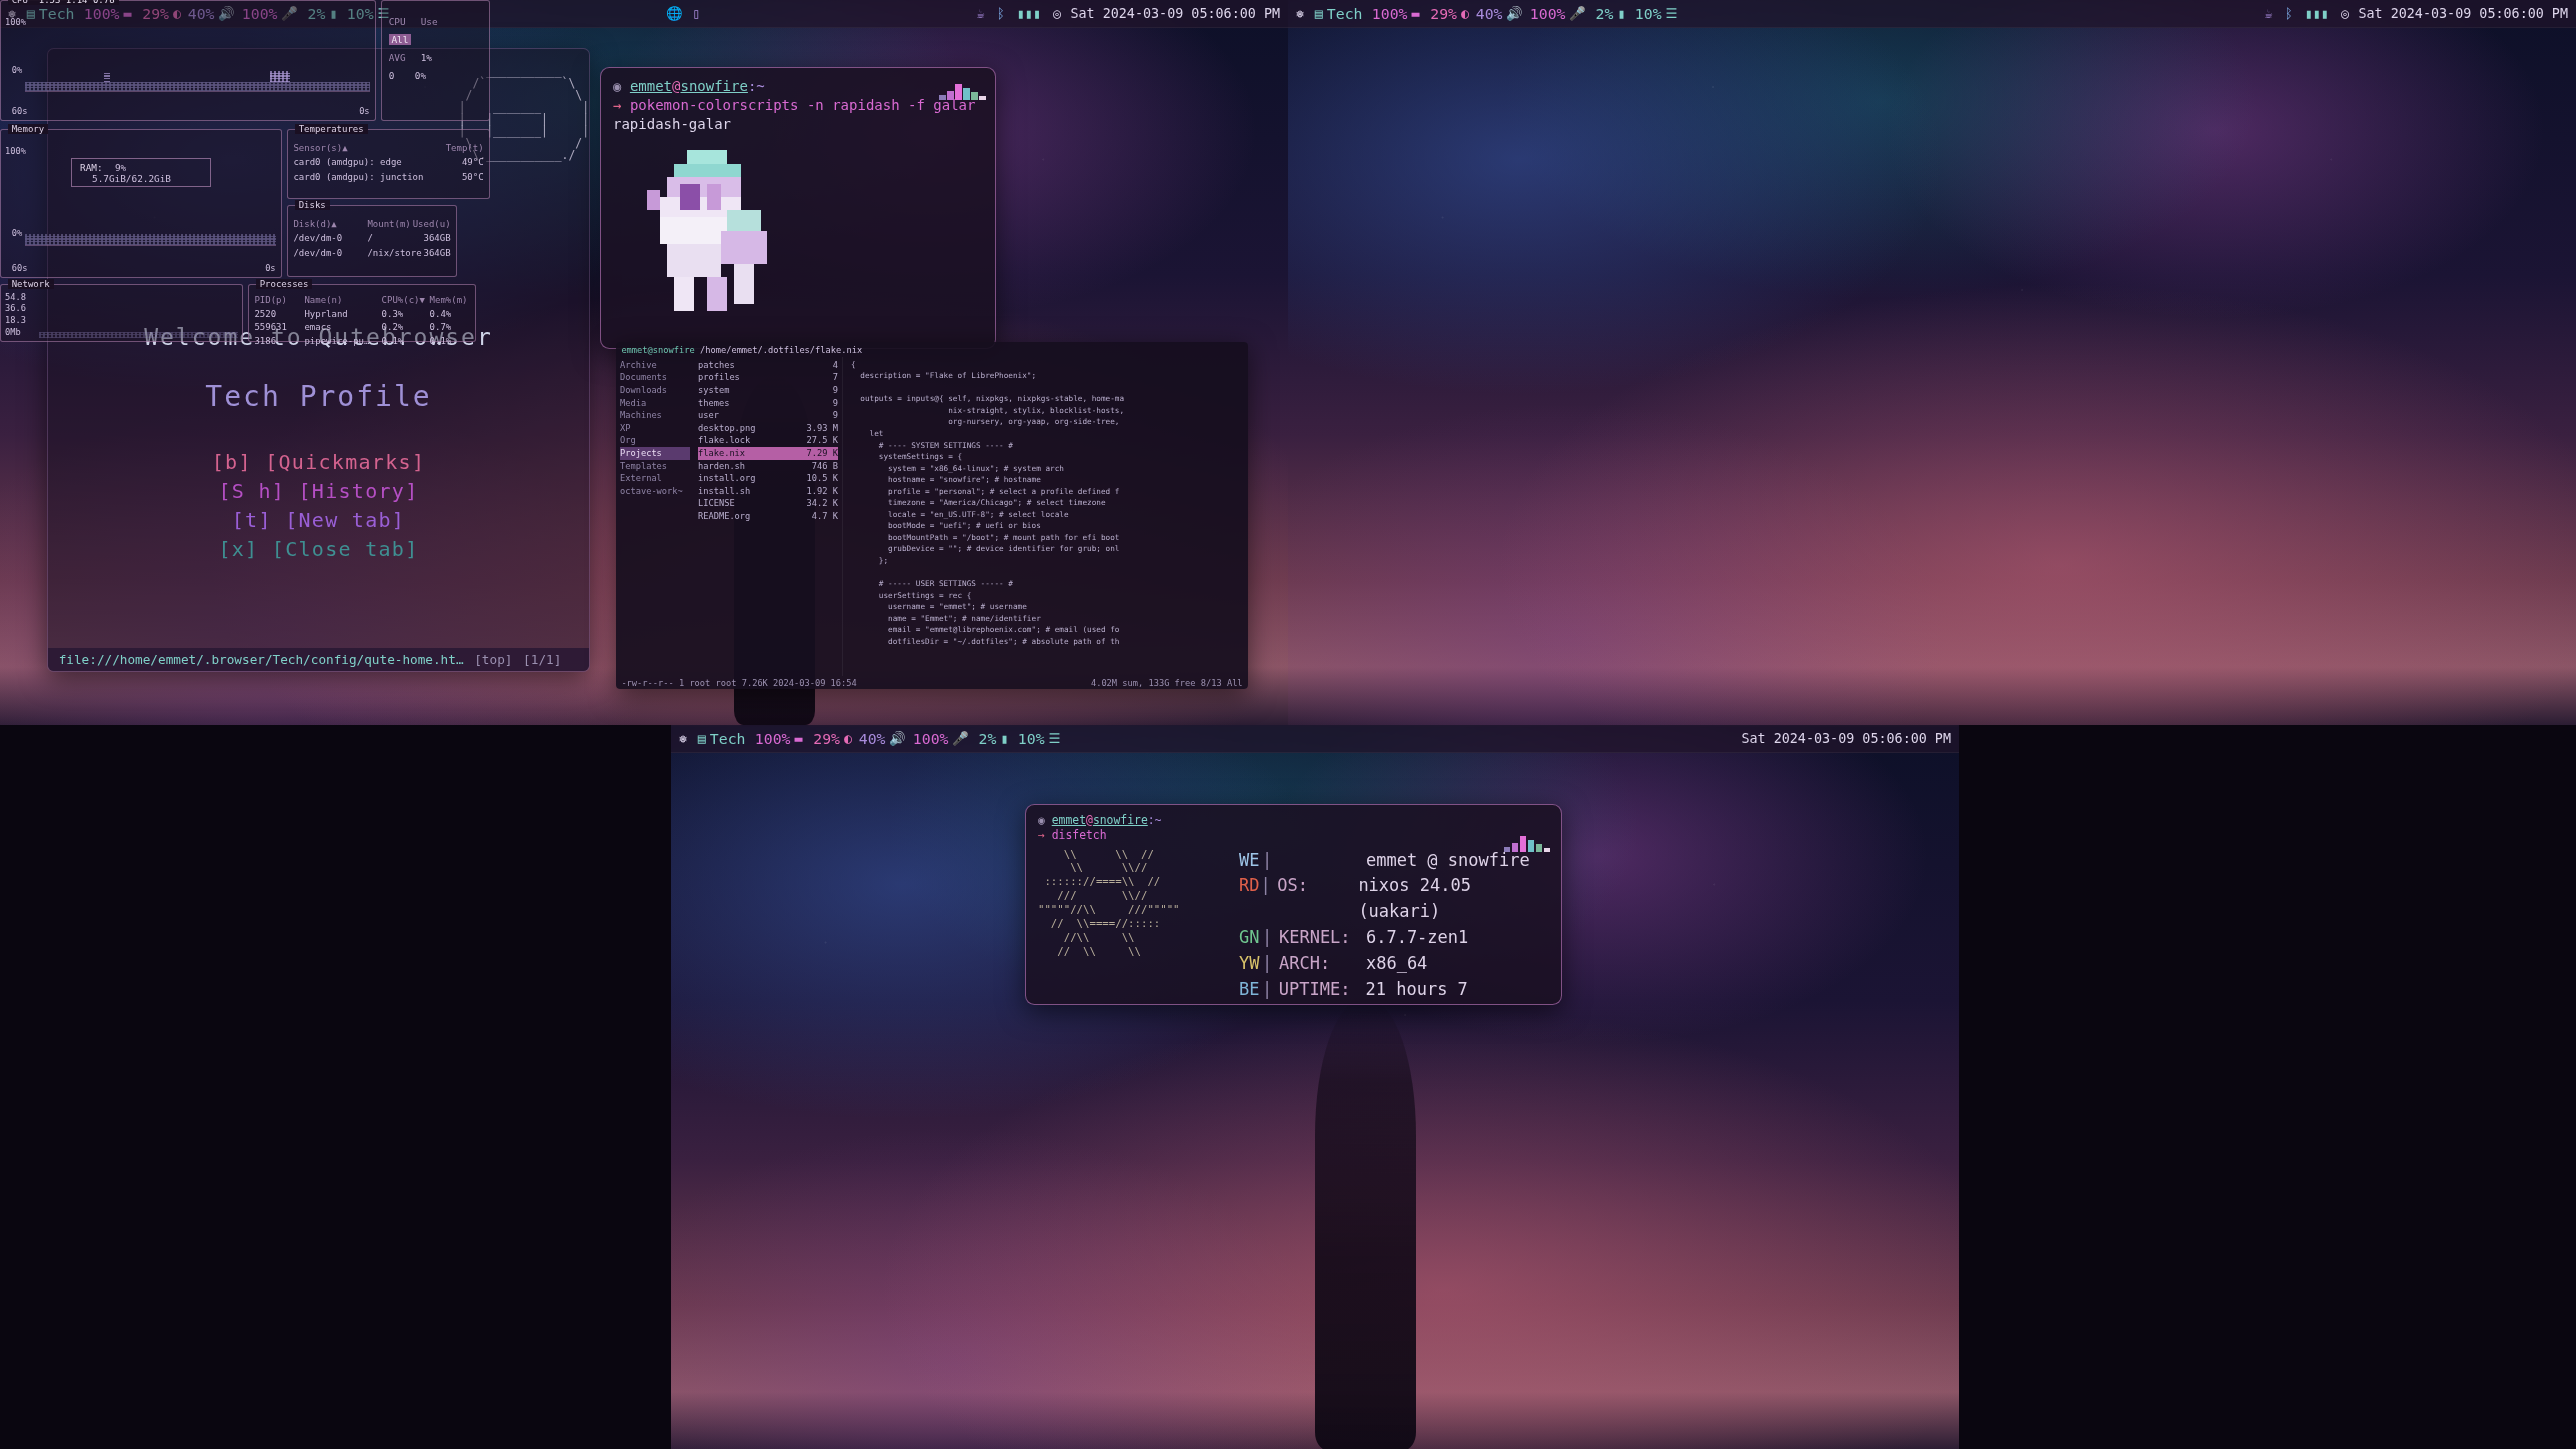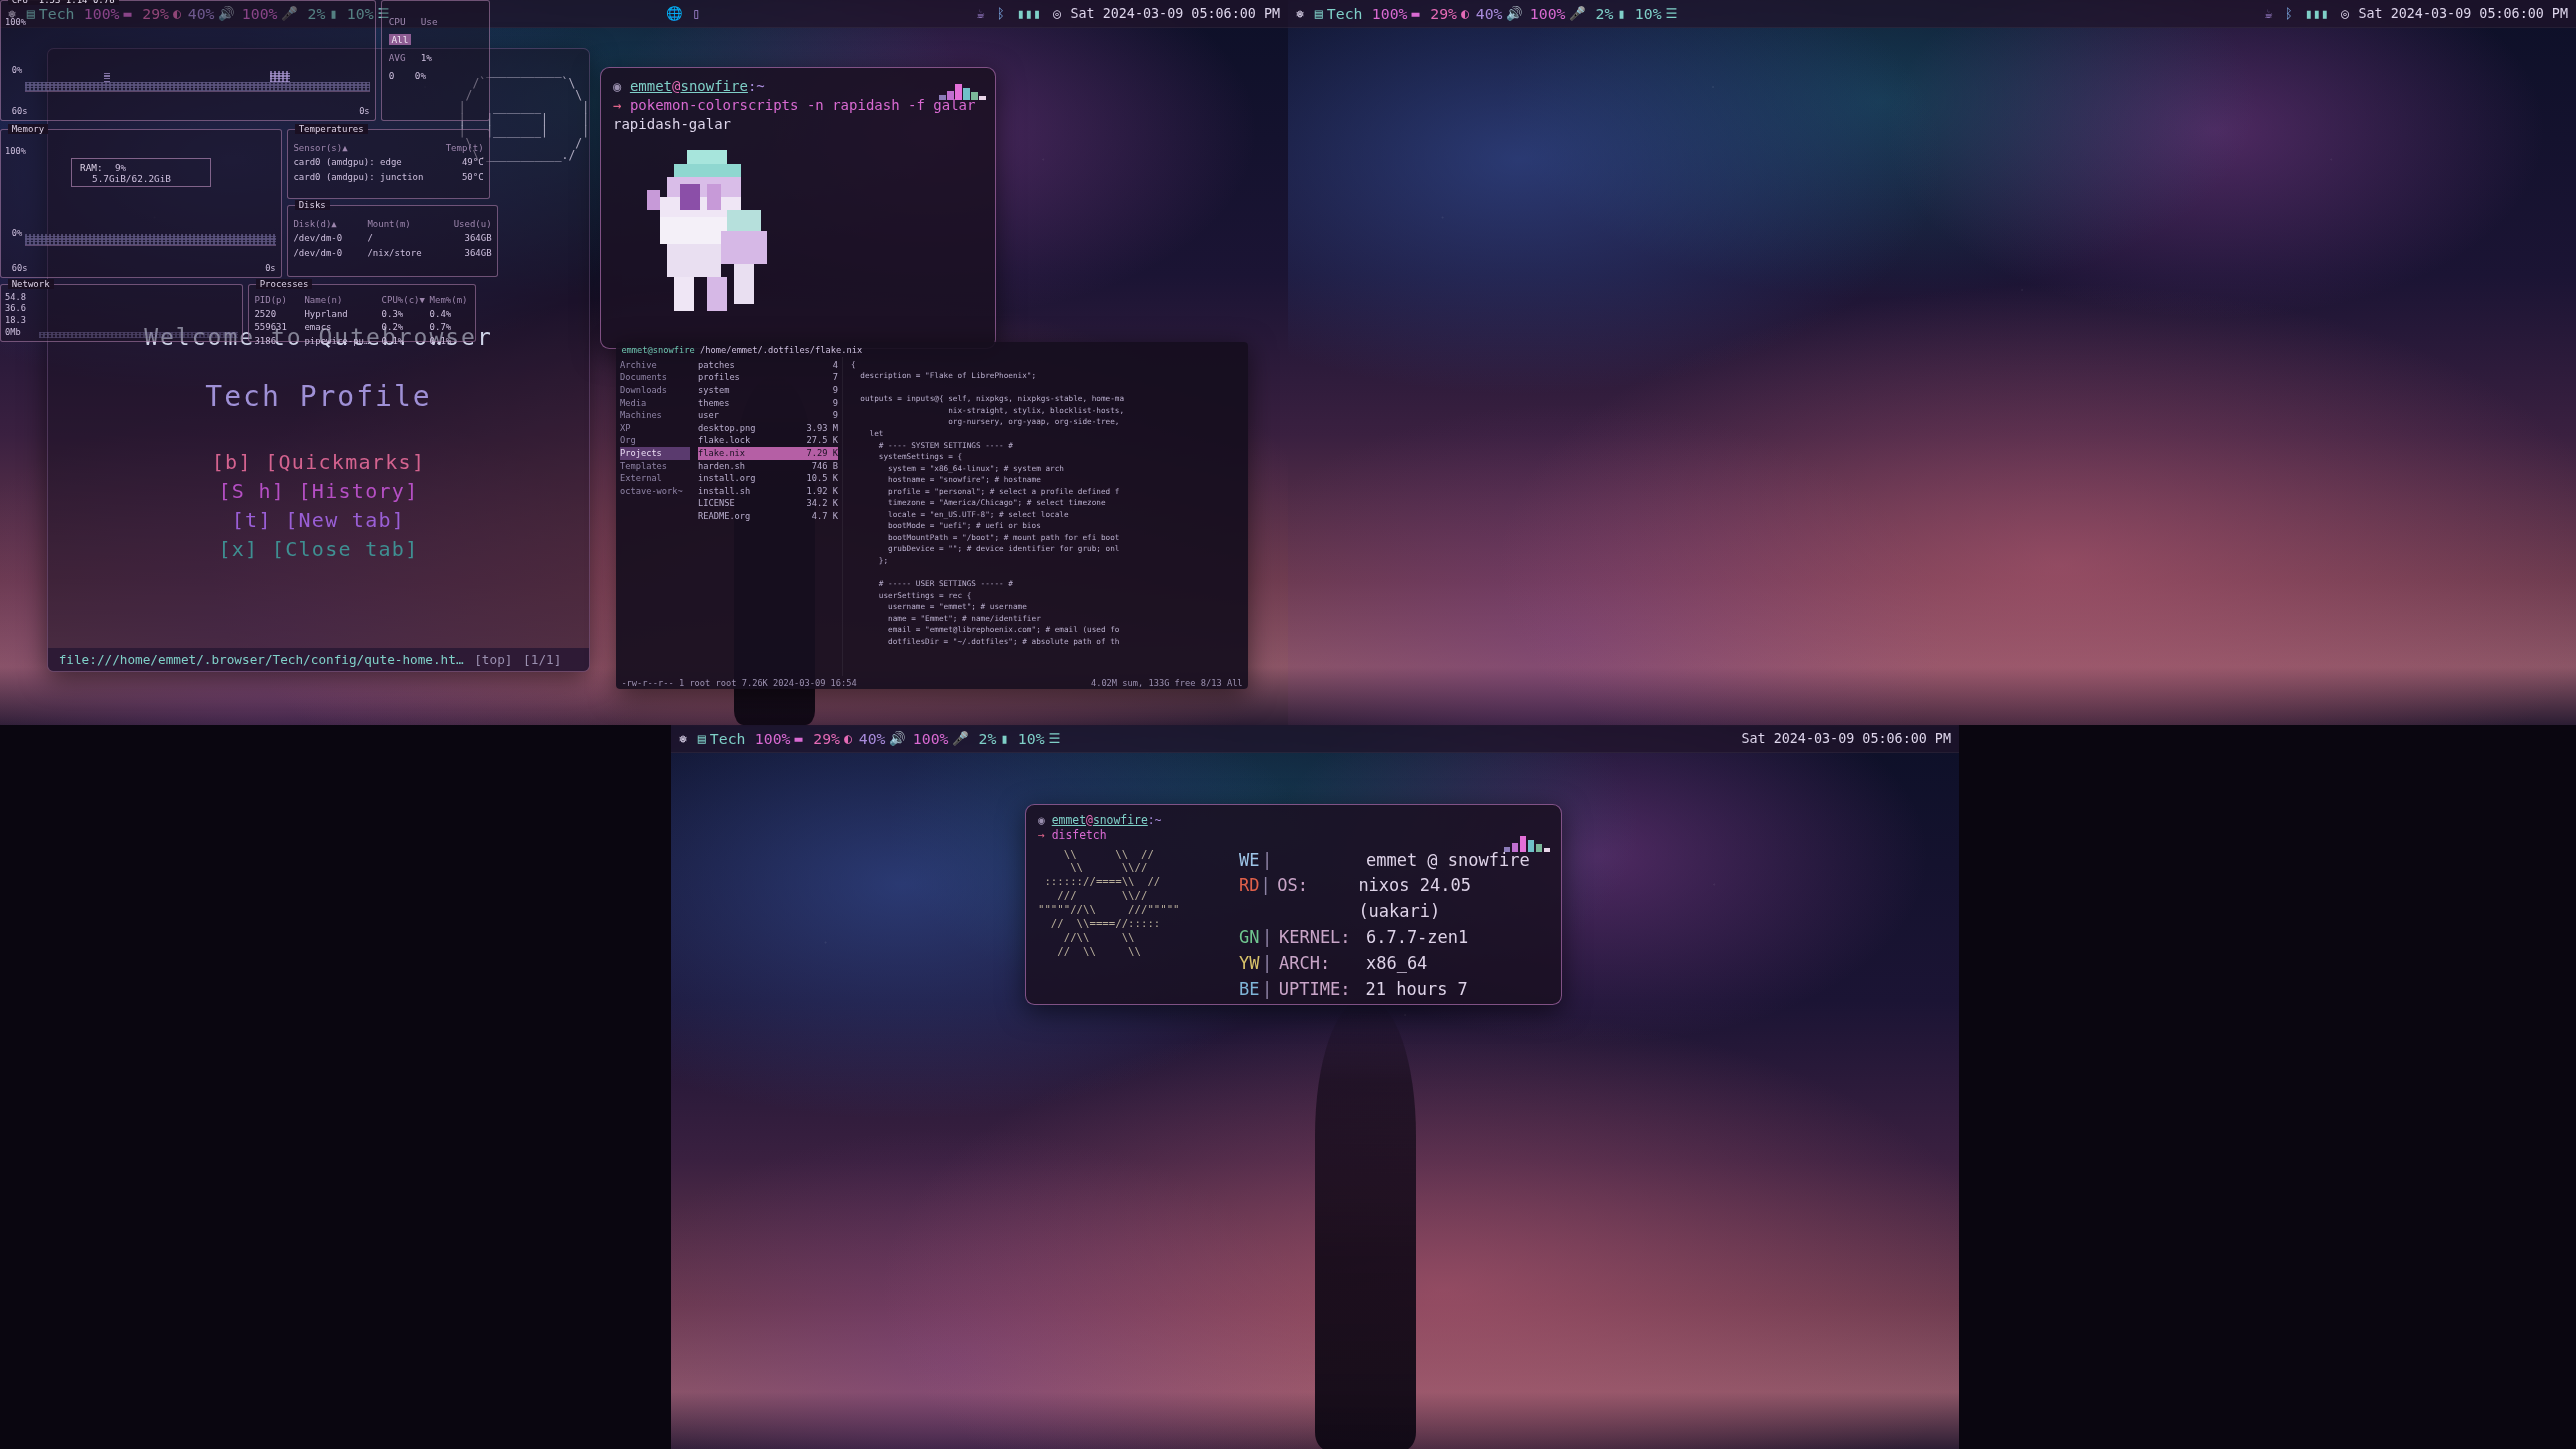--- a/index.html
+++ b/index.html
@@ -665,21 +665,21 @@
         <span style="flex:1">card0 (amdgpu): edge</span>
         <span>49°C</span>
       </div>
       <div class="r">
         <span style="flex:1">card0 (amdgpu): junction</span>
         <span>50°C</span>
       </div>
     </div>
   </div>
 
-  <div class="bx" style="left:287px;top:205px;width:211px;height:72px">
+  <div class="bx" style="left:287px;top:205px;width:170px;height:72px">
     <div class="cap">Disks</div>
     <div class="tbl">
       <div class="r hd">
         <span style="width:74px">Disk(d)▲</span>
         <span style="flex:1">Mount(m)</span>
         <span>Used(u)</span>
       </div>
       <div class="r">
         <span style="width:74px">/dev/dm-0</span>
         <span style="flex:1">/</span>

